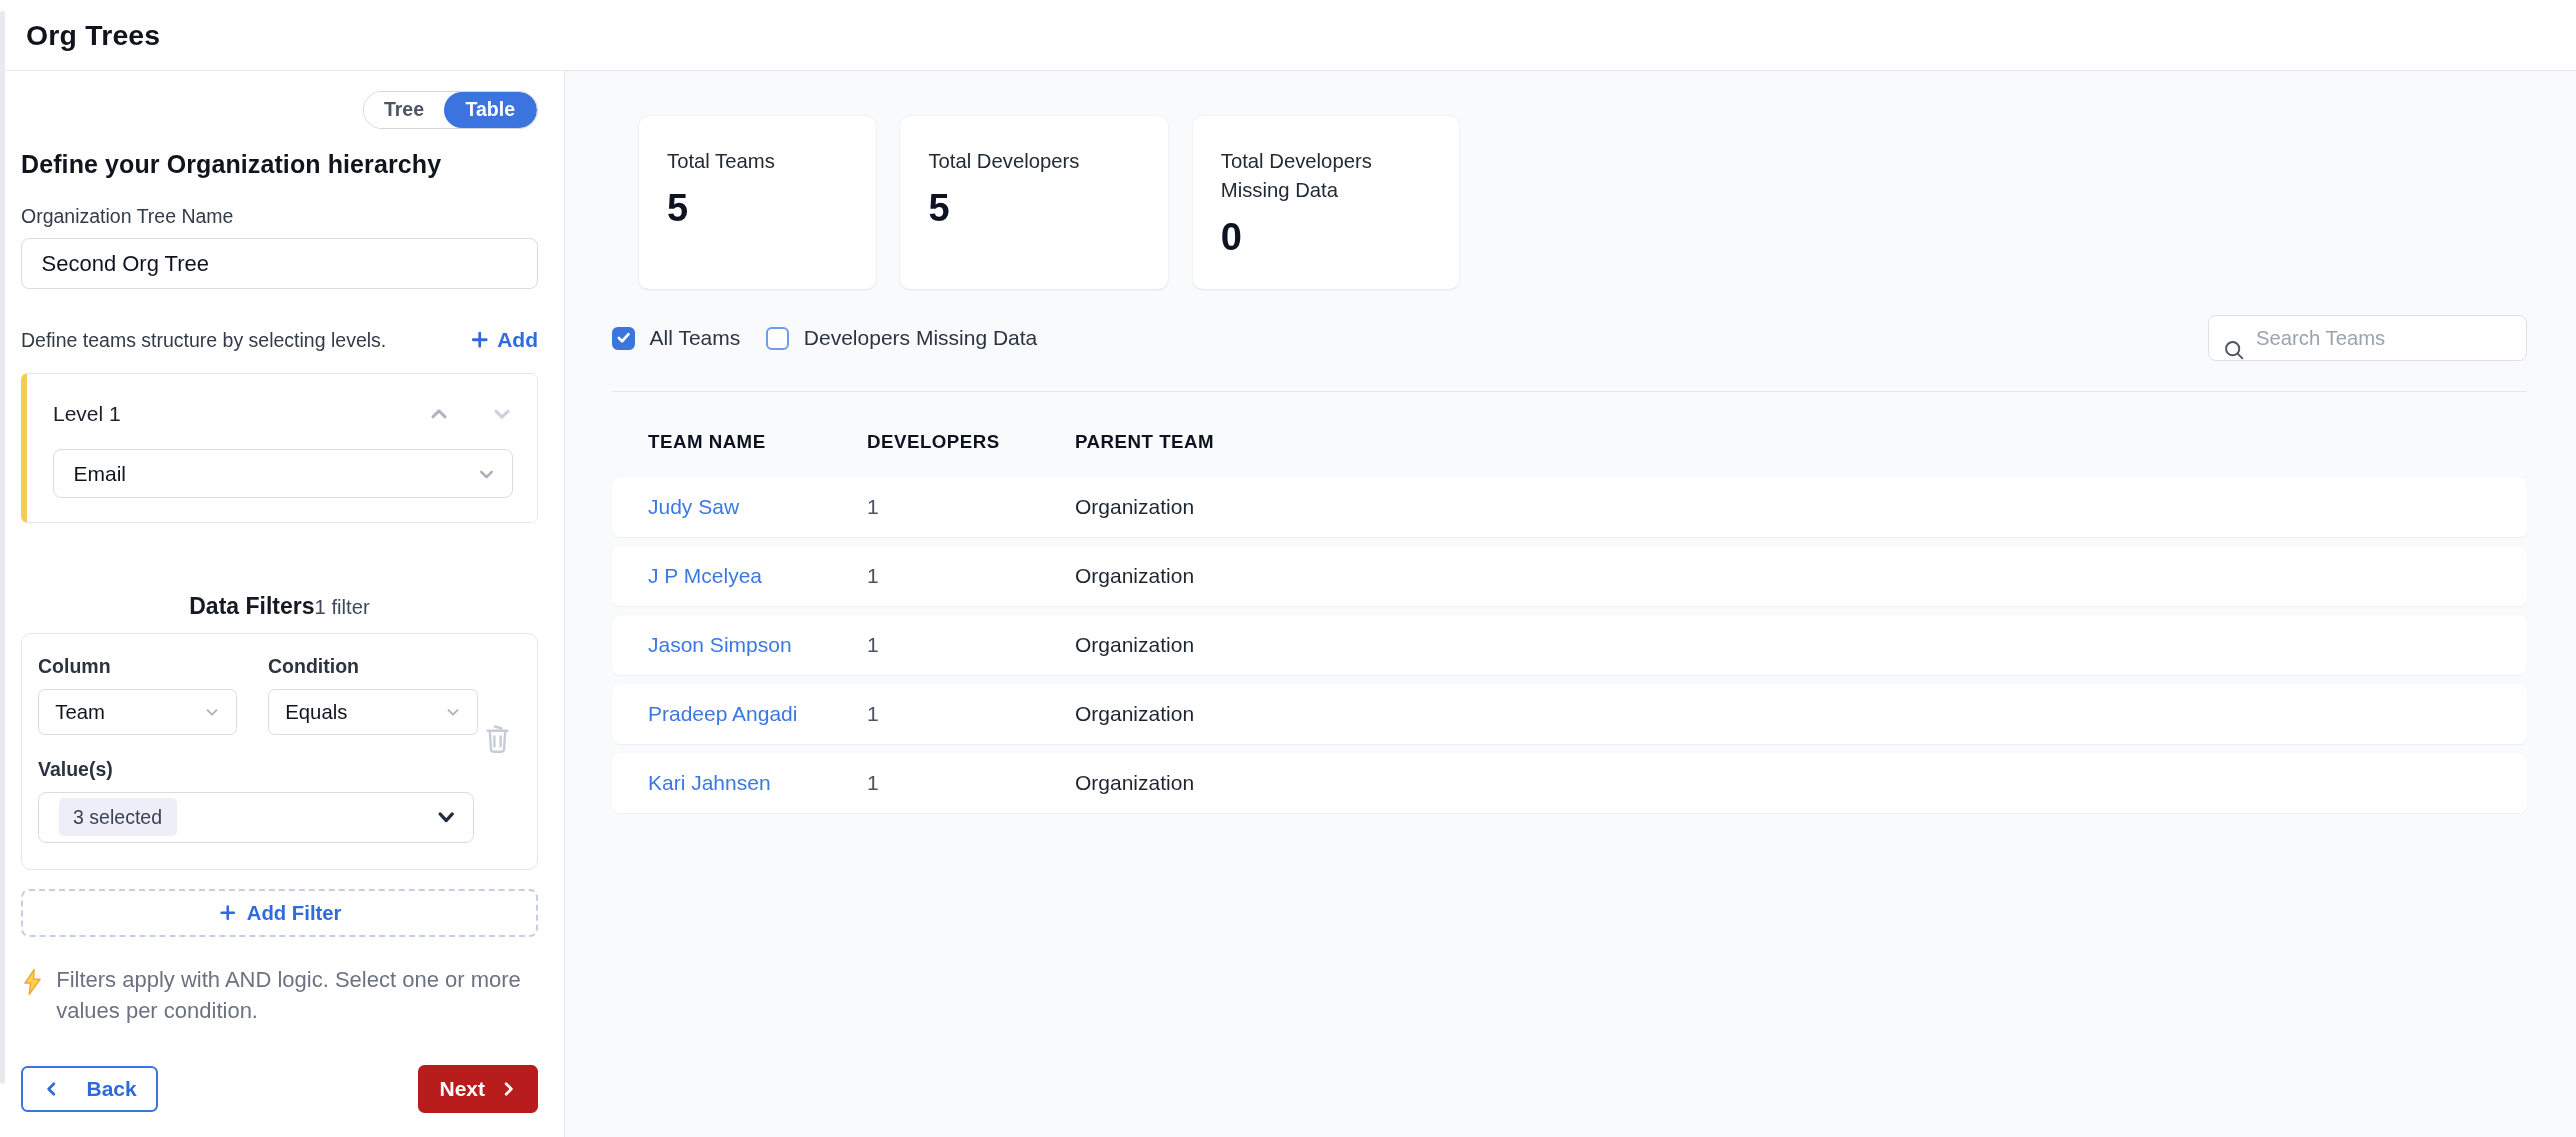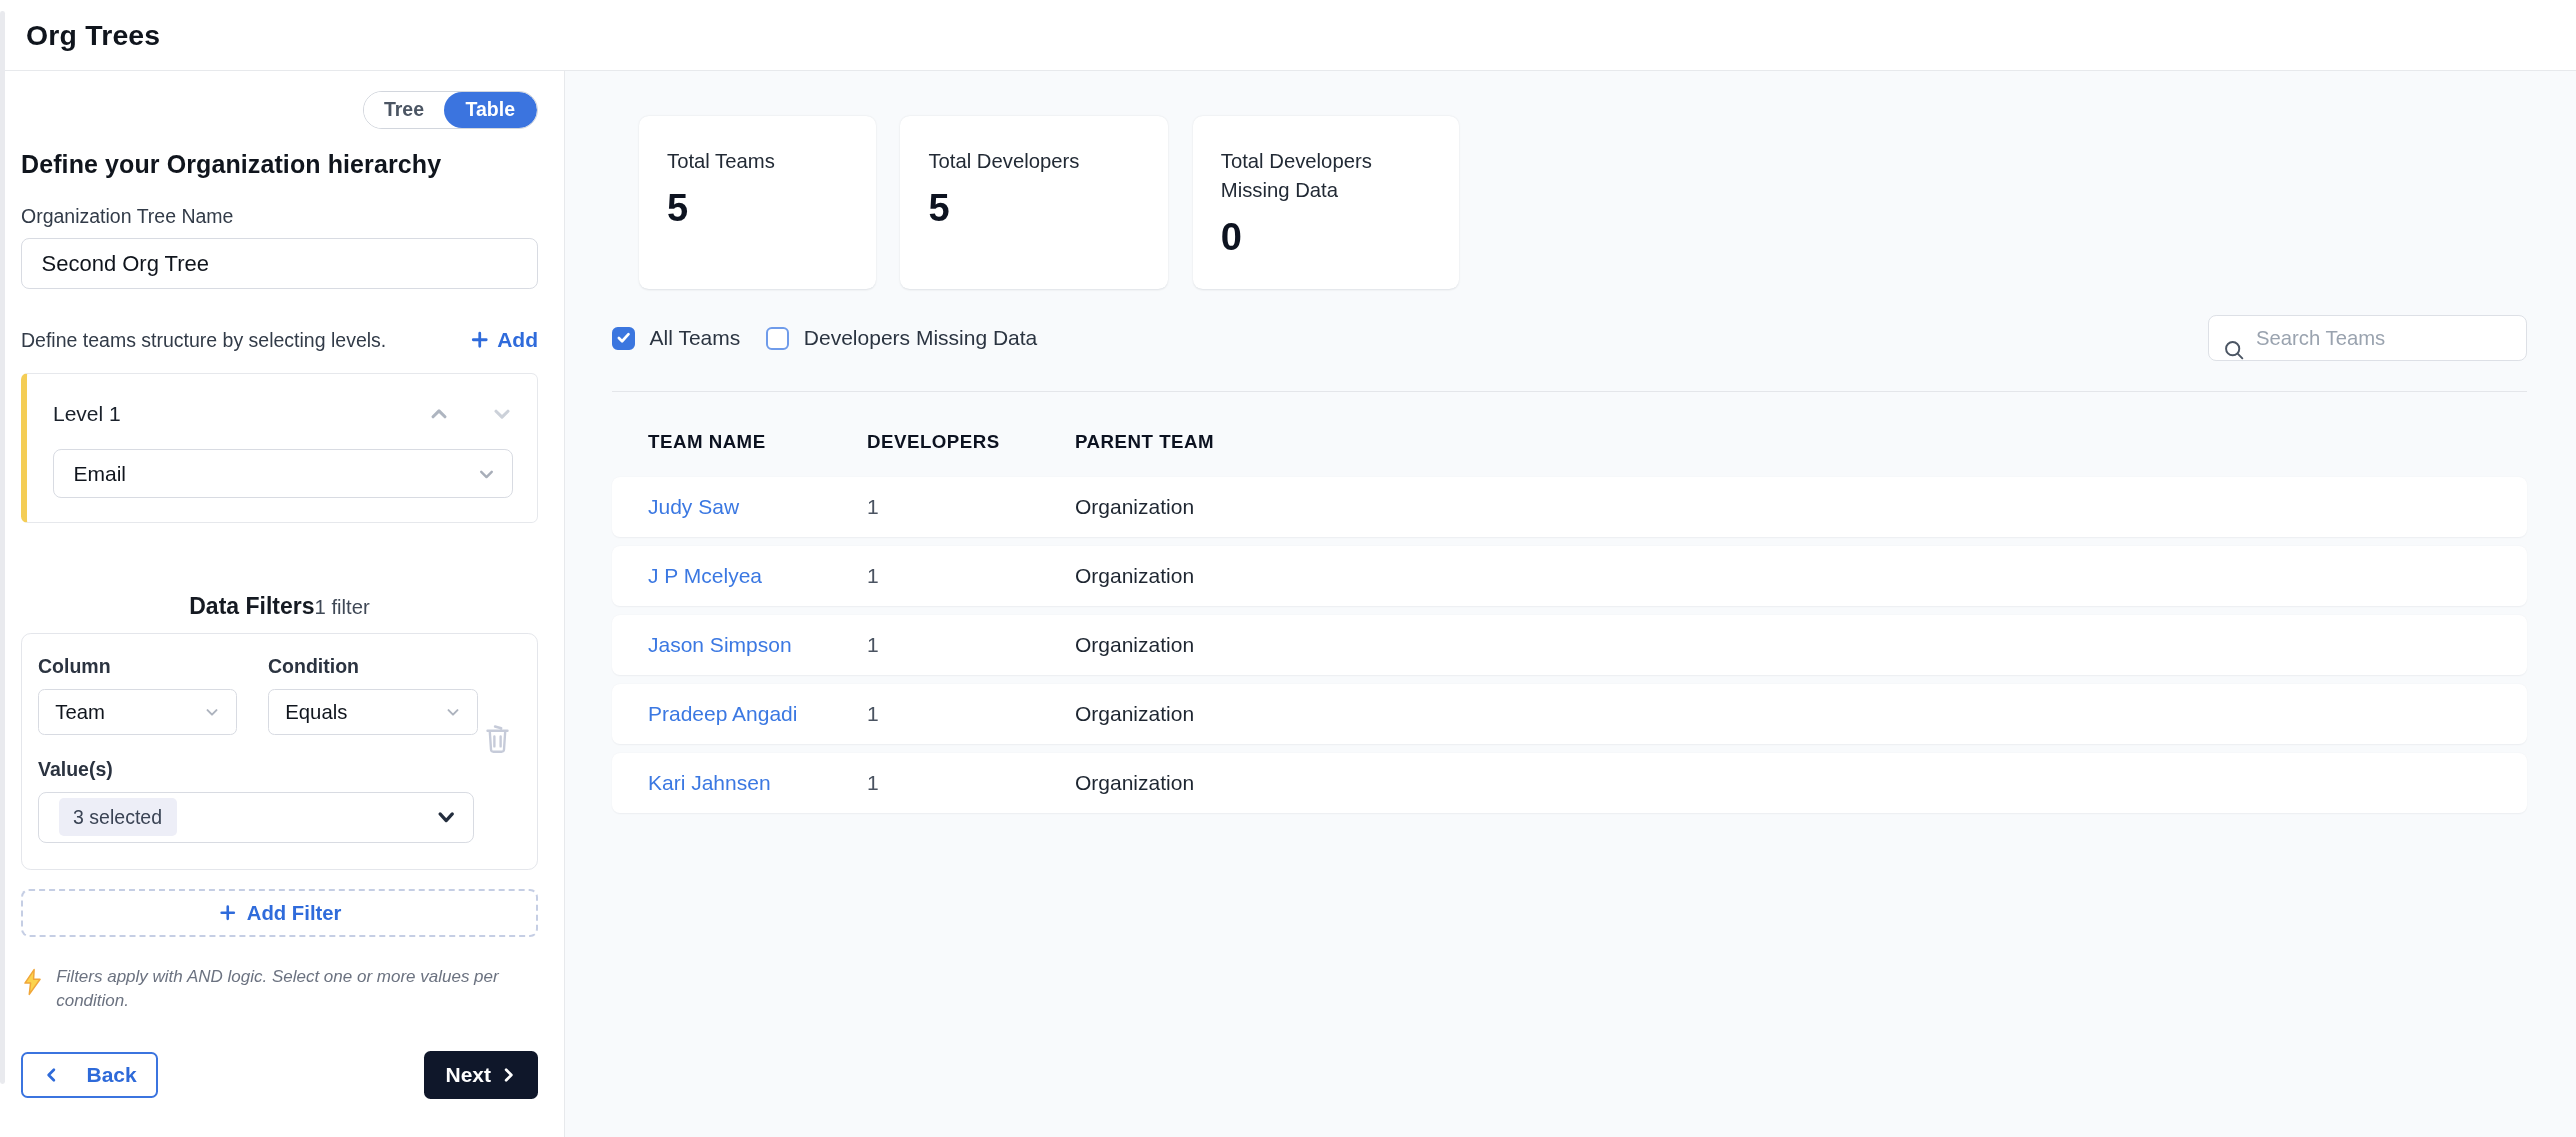--- a/index.html
+++ b/index.html
@@ -90,31 +90,31 @@
   }
   .trash-btn { position:absolute; right:24.4px; top:88px; background:none; border:none; cursor:pointer; }
 
   .add-filter-btn {
     margin-top:19.5px; width:100%; height:48px; border:2.4px dashed #C5CEE4; border-radius:8.1px;
     background:#fff; display:flex; align-items:center; justify-content:center; gap:9.8px;
     color:#2F6BDB; font-size:20.3px; font-weight:700; cursor:pointer; font-family:inherit;
   }
 
   .note-row { margin-top:28px; display:flex; gap:12.2px; }
-  .note-text { font-size:17px; color:#6B7280; line-height:1.38; max-width:467px;font-style:italic; }
+  .note-text { font-size:22px; color:#6B7280; line-height:1.38; max-width:467px; }
 
   .wizard-footer { margin-top:39px; display:flex; justify-content:space-between; align-items:center; }
   .back-btn {
     height:46px; padding:0 19.5px; background:#fff; border:2px solid #3B74DF; border-radius:6.5px;
     color:#2E6AD9; font-size:21px; font-weight:700; display:flex; align-items:center; gap:26px;
     cursor:pointer; font-family:inherit;
   }
   .next-btn {
-    height:48px; padding:4px 21px; background:#0f172a; border:none; border-radius:6.5px;
-    color:#fff; font-size:21px; font-weight:700; display:flex; align-items:center; gap:8px;
+    height:48px; padding:4px 21px; background:#b91c1c; border:none; border-radius:6.5px;
+    color:#fff; font-size:21px; font-weight:700; display:flex; align-items:center; gap:14px;
     cursor:pointer; font-family:inherit;
   }
 
   
   .stats-row { display:flex; gap:24.4px; margin-left:27px; }
   .stat-card {
     background:#fff; border-radius:9.8px; padding:31px 28px; height:173px;
     box-shadow:0 0.8px 2.4px rgba(16,24,40,.07), 0 0.8px 1.6px rgba(16,24,40,.04);
   }
   .stat-card.w1 { width:237px; }

